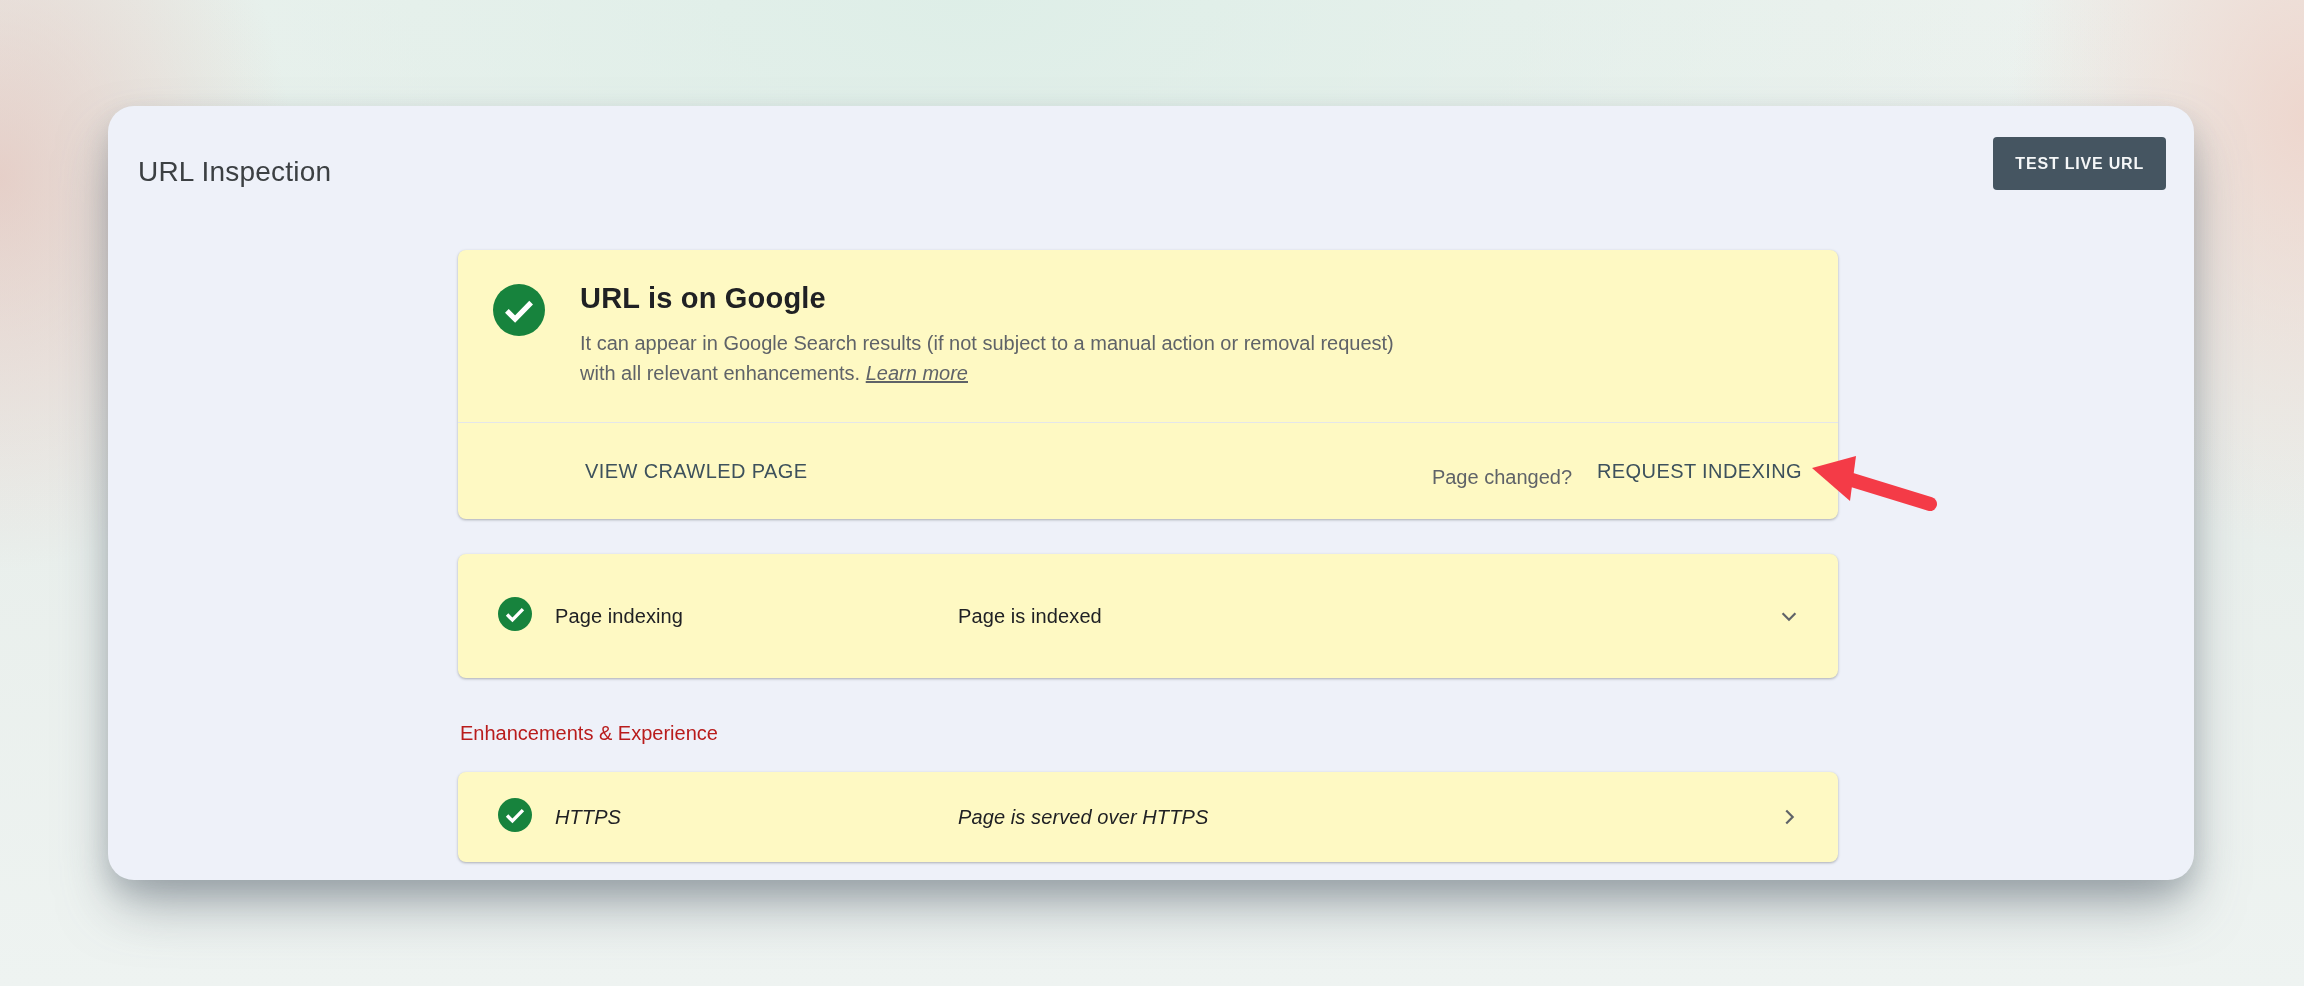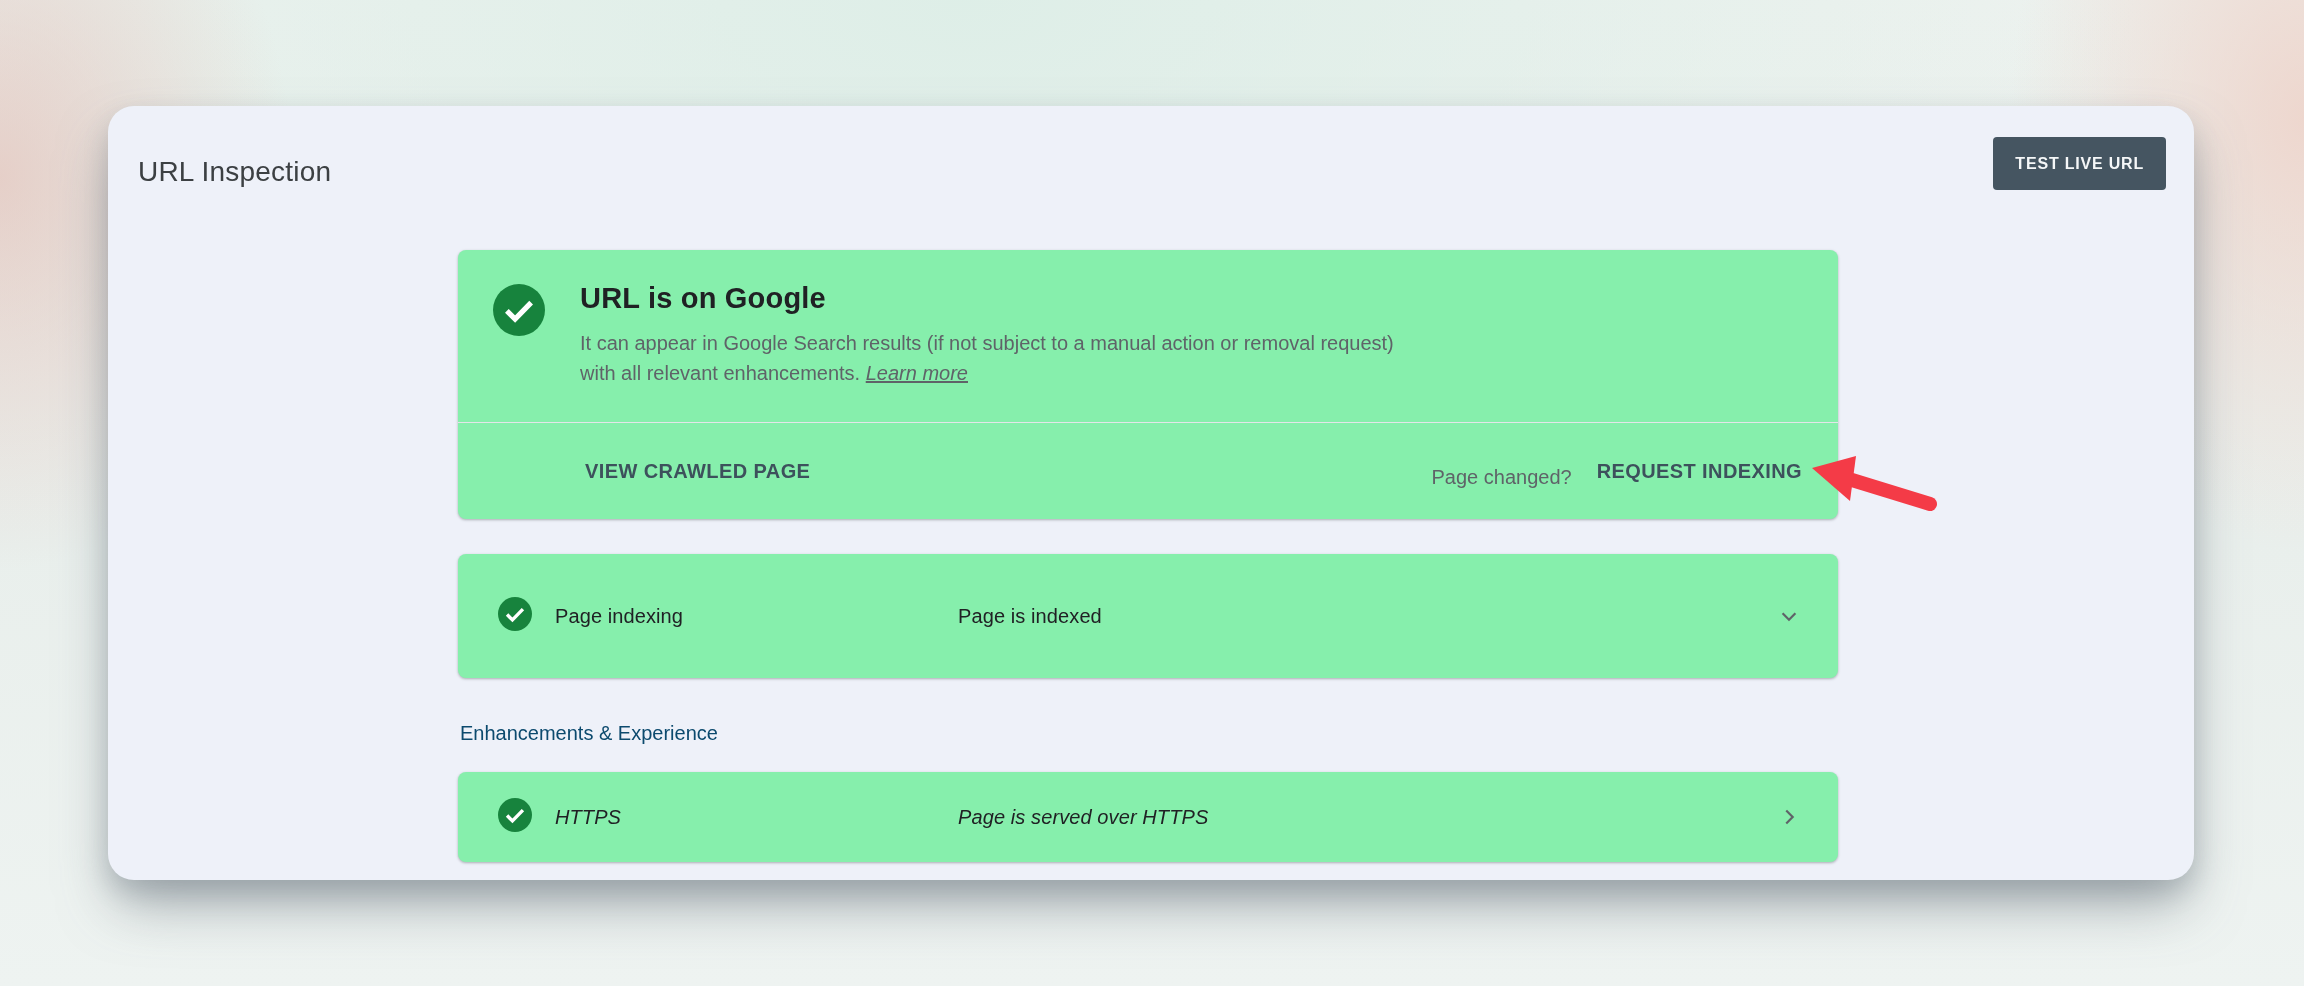--- a/index.html
+++ b/index.html
@@ -48,21 +48,21 @@
     cursor: pointer;
   }
 
   .content {
     position: absolute;
     left: 350px; top: 144px;
     width: 1380px;
   }
 
   .card {
-    background: #86efac;
+    background: #fef9c3;
     border-radius: 8px;
     box-shadow: 0 1px 3px rgba(60,64,67,0.28), 0 1px 2px rgba(60,64,67,0.12);
   }
 
   .status-card-info {
     display: flex;
     align-items: flex-start;
     gap: 35px;
     padding: 32px 40px 34px 35px;
   }
@@ -91,21 +91,21 @@
   .status-card-actions {
     border-top: 1px solid #e4e6e9;
     height: 97px;
     display: flex;
     align-items: center;
     justify-content: space-between;
     padding: 0 36px 0 127px;
   }
   .action-link {
     font-size: 20px;
-    font-weight: bold;
+    font-weight: normal;
     color: #3d515c;
     letter-spacing: 0.4px;
     cursor: pointer;
   }
   .actions-right { display: flex; align-items: center; gap: 25px; }
   .page-changed { font-size: 20px; color: #5f6368; margin-top: 12px; }
 
   .row-card {
     height: 124px;
     display: flex;
@@ -132,21 +132,21 @@
     display: flex;
     align-items: center;
     cursor: pointer;
   }
 
   .gap-35 { height: 35px; }
 
   .section-label {
     margin: 44px 0 27px 2px;
     font-size: 20px;
-    color: #0c4a6e;
+    color: #b91c1c;
   }
 
   .arrow-overlay {
     position: absolute;
     left: 0; top: 0;
     width: 2304px; height: 986px;
     pointer-events: none;
   }
 </style>
 </head>

